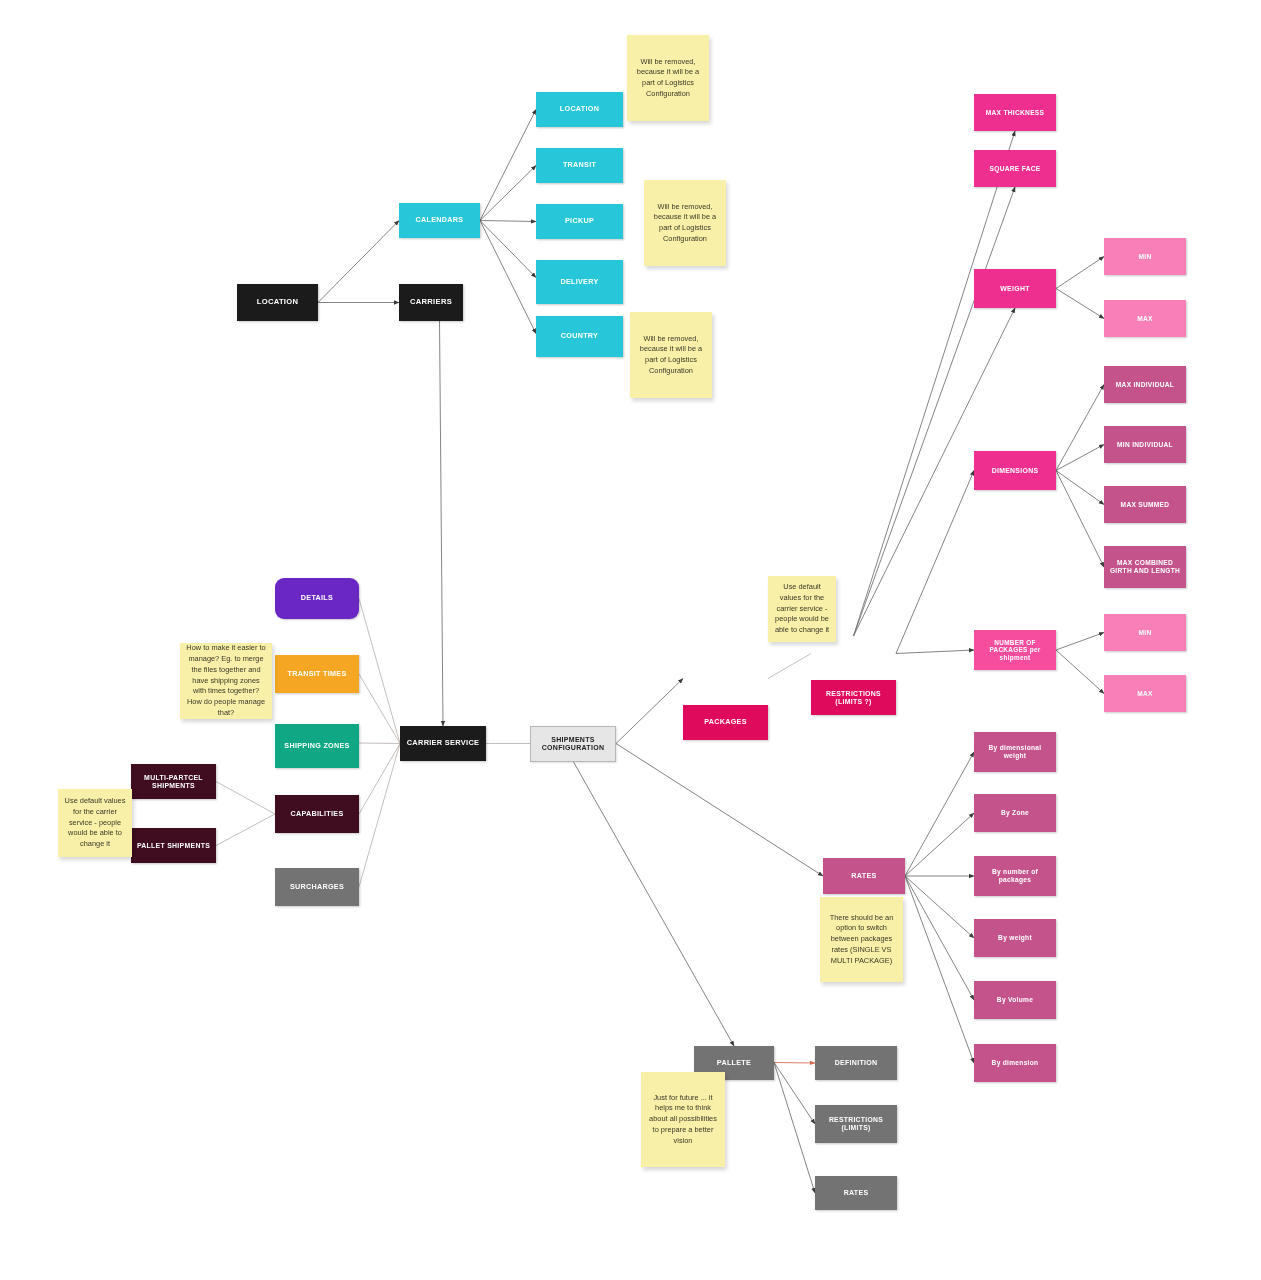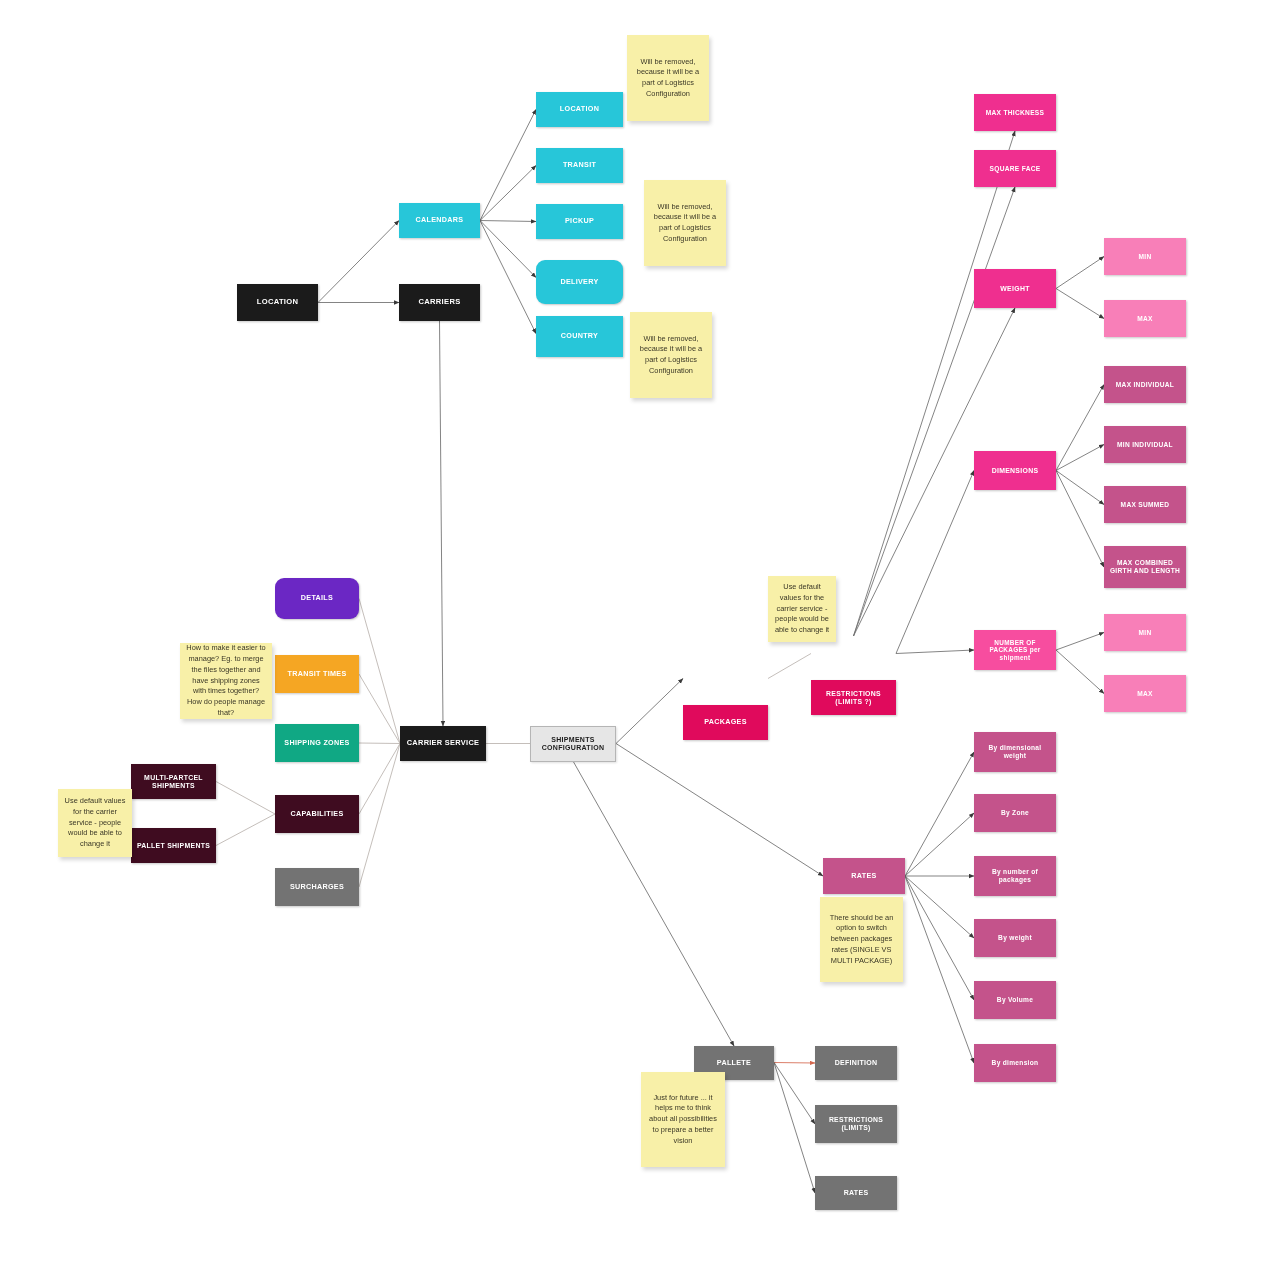--- a/index.html
+++ b/index.html
@@ -111,48 +111,48 @@
         <line x1="905" y1="876" x2="974" y2="1063" stroke="#6e6e6e" stroke-width="0.85" marker-end="url(#ah)"></line>
         <line x1="774" y1="1062.5" x2="815" y2="1063" stroke="#d4684f" stroke-width="0.85" marker-end="url(#ahr)"></line>
         <line x1="774" y1="1062.5" x2="815" y2="1124" stroke="#6e6e6e" stroke-width="0.85" marker-end="url(#ah)"></line>
         <line x1="774" y1="1062.5" x2="815" y2="1193" stroke="#6e6e6e" stroke-width="0.85" marker-end="url(#ah)"></line>
       </g>
   </svg>
   <div id="node-layer">
       <div class="node t-black" style="left: 237px; top: 284px; width: 81px; height: 37px; font-size: 7.6px;">
         <span>LOCATION</span>
       </div>
-      <div class="node t-black" style="left: 399px; top: 284px; width: 81px; height: 37px; font-size: 7.6px;">
+      <div class="node t-black" style="left: 399px; top: 284px; width: 64px; height: 37px; font-size: 7.6px;">
         <span>CARRIERS</span>
       </div>
       <div class="node t-cyan" style="left: 399px; top: 203px; width: 81px; height: 35px; font-size: 7.2px;">
         <span>CALENDARS</span>
       </div>
       <div class="node t-cyan" style="left: 536px; top: 92px; width: 87px; height: 35px; font-size: 7.2px;">
         <span>LOCATION</span>
       </div>
       <div class="node t-cyan" style="left: 536px; top: 148px; width: 87px; height: 35px; font-size: 7.2px;">
         <span>TRANSIT</span>
       </div>
       <div class="node t-cyan" style="left: 536px; top: 204px; width: 87px; height: 35px; font-size: 7.2px;">
         <span>PICKUP</span>
       </div>
-      <div class="node t-cyan" style="left: 536px; top: 260px; width: 87px; height: 44px; font-size: 7.2px; border-radius: 9px;">
+      <div class="node t-cyan" style="left: 536px; top: 260px; width: 87px; height: 44px; font-size: 7.2px;">
         <span>DELIVERY</span>
       </div>
       <div class="node t-cyan" style="left: 536px; top: 316px; width: 87px; height: 41px; font-size: 7.2px;">
         <span>COUNTRY</span>
       </div>
       <div class="node t-purple" style="left: 275px; top: 578px; width: 84px; height: 41px; font-size: 7.2px; border-radius: 9px;">
         <span>DETAILS</span>
       </div>
       <div class="node t-orange" style="left: 275px; top: 655px; width: 84px; height: 38px; font-size: 7.2px;">
         <span>TRANSIT TIMES</span>
       </div>
-      <div class="node t-teal" style="left: 275px; top: 724px; width: 84px; height: 38px; font-size: 7.2px;">
+      <div class="node t-teal" style="left: 275px; top: 724px; width: 84px; height: 44px; font-size: 7.2px;">
         <span>SHIPPING ZONES</span>
       </div>
       <div class="node t-maroon" style="left: 275px; top: 795px; width: 84px; height: 38px; font-size: 7.2px;">
         <span>CAPABILITIES</span>
       </div>
       <div class="node t-red" style="left: 275px; top: 868px; width: 84px; height: 38px; font-size: 7.2px;">
         <span>SURCHARGES</span>
       </div>
       <div class="node t-maroon" style="left: 131px; top: 764px; width: 85px; height: 35px; font-size: 6.9px;">
         <span>MULTI-PARTCEL SHIPMENTS</span>

